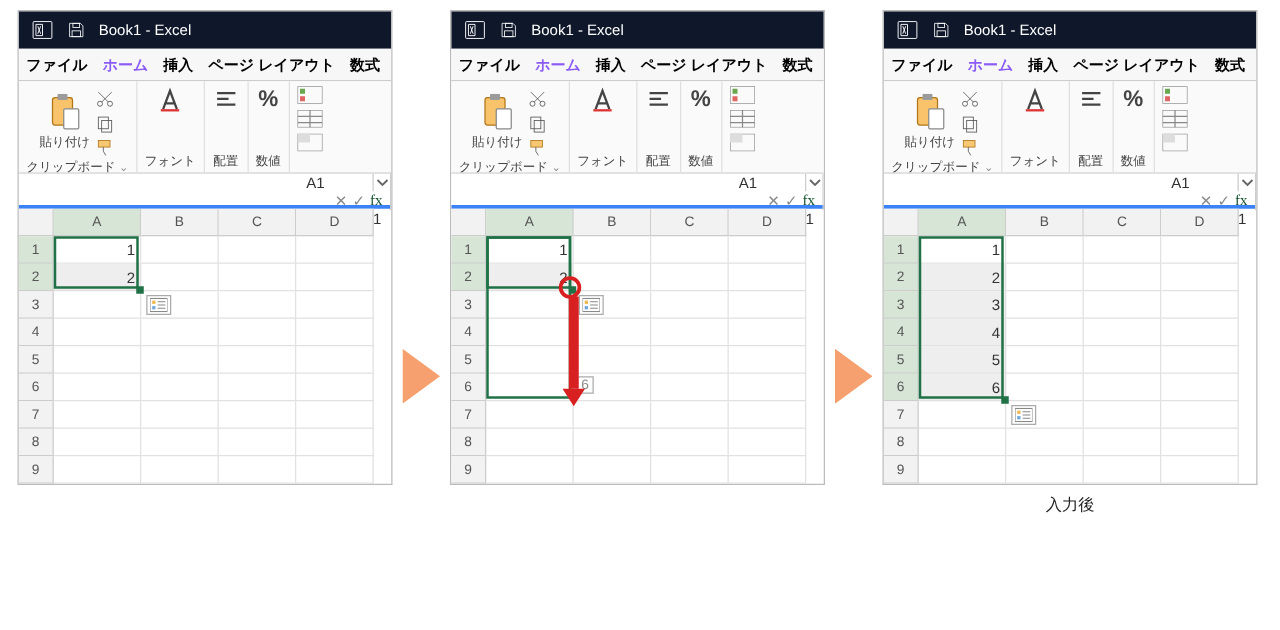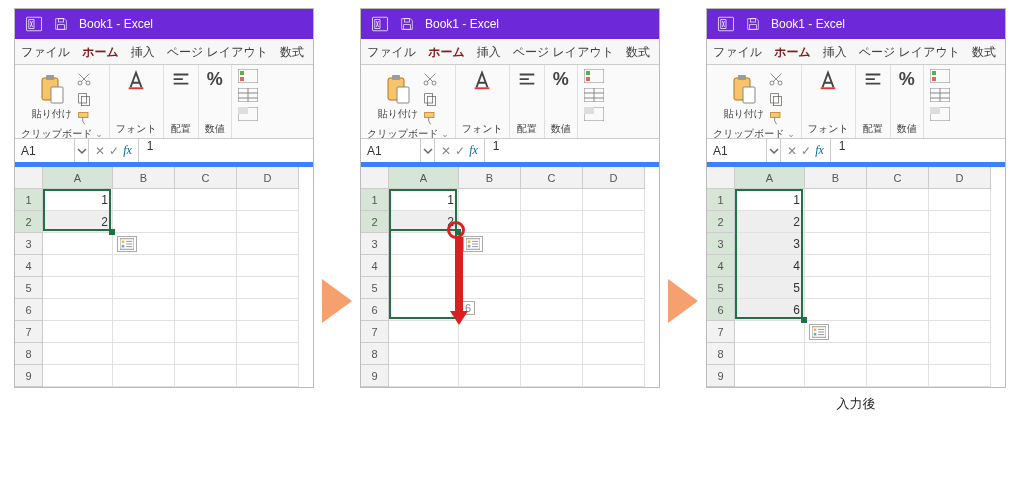--- a/index.html
+++ b/index.html
@@ -15,21 +15,21 @@
     gap: 8px;
   }
   .panel-wrap { display:flex; flex-direction:column; align-items:center; }
   .panel {
     width: 300px;
     border: 1px solid #bbb;
     background: #fff;
     overflow: hidden;
   }
   .titlebar {
-    background: #6d28d9;
+    background: #0f172a;
     color: #fff;
     height: 30px;
     display:flex;
     align-items:center;
     gap:10px;
     padding: 0 10px;
     font-size:12px;
   }
   .title-icon { width:18px; height:18px; display:inline-flex; align-items:center; justify-content:center; }
   .save-icon { width:16px; height:16px; display:inline-flex; }
@@ -38,24 +38,25 @@
     display:flex;
     border-bottom:1px solid #ccc;
     font-size:12px;
     background:#f7f7f7;
     height:26px;
     align-items:stretch;
     overflow:hidden;
   }
   .tab {
     padding:5px 6px 3px;
-    color:#404040;
+    color:#000000;
     white-space:nowrap;
-  }
-  .tab.active { font-weight:bold; color:#7f1d1d; }
+    font-weight:bold;
+  }
+  .tab.active { font-weight:bold; color:#8b5cf6; }
   .ribbon {
     display:flex;
     height:74px;
     background:#fafafa;
     border-bottom:1px solid #ccc;
     overflow:hidden;
   }
   .ribbon-group {
     border-right:1px solid #e0e0e0;
     display:flex;
@@ -64,24 +65,25 @@
     justify-content:space-between;
     padding:4px 6px 2px;
     font-size:10px;
     color:#444;
   }
   .ribbon-group .icons { display:flex; gap:4px; align-items:center; }
   .ribbon-group .label { font-size:10px; color:#444; }
   .ribbon svg { display:block; }
   .formula-row {
     display:flex;
-    align-items:flex-start;
+    align-items:flex-end;
     height:28px;
-    border-bottom:5px solid #3b82f6;
+    border-bottom:3px solid #3b82f6;
     background:#fff;
+    flex-direction:column;
   }
   .namebox {
     width:74px;
     border-right:1px solid #ccc;
     height:100%;
     display:flex;
     align-items:center;
     padding:0 6px;
     font-size:12px;
     position:relative;
@@ -95,21 +97,21 @@
   .fx-controls {
     display:flex;
     align-items:center;
     gap:4px;
     padding:0 6px;
     border-right:1px solid #ccc;
     height:100%;
     color:#888;
     font-size:12px;
   }
-  .fx-label { color:#0369a1; font-style:italic; font-family: "Cambria Math", serif;}
+  .fx-label { color:#14532d; font-family: "Cambria Math", serif;}
   .formula-val { padding:0 8px; font-size:12px; }
   .grid {
     display:grid;
     grid-template-columns: 28px 70px 62px 62px 62px;
     grid-auto-rows: 22px;
     position:relative;
   }
   .gh { background:#f2f2f2; border-right:1px solid #ccc; border-bottom:1px solid #ccc; display:flex; align-items:center; justify-content:center; font-size:11px; color:#555;}
   .gh.sel { background:#d7e5d6; }
   .rh { background:#f2f2f2; border-right:1px solid #ccc; border-bottom:1px solid #ccc; display:flex; align-items:center; justify-content:center; font-size:11px; color:#555;}

